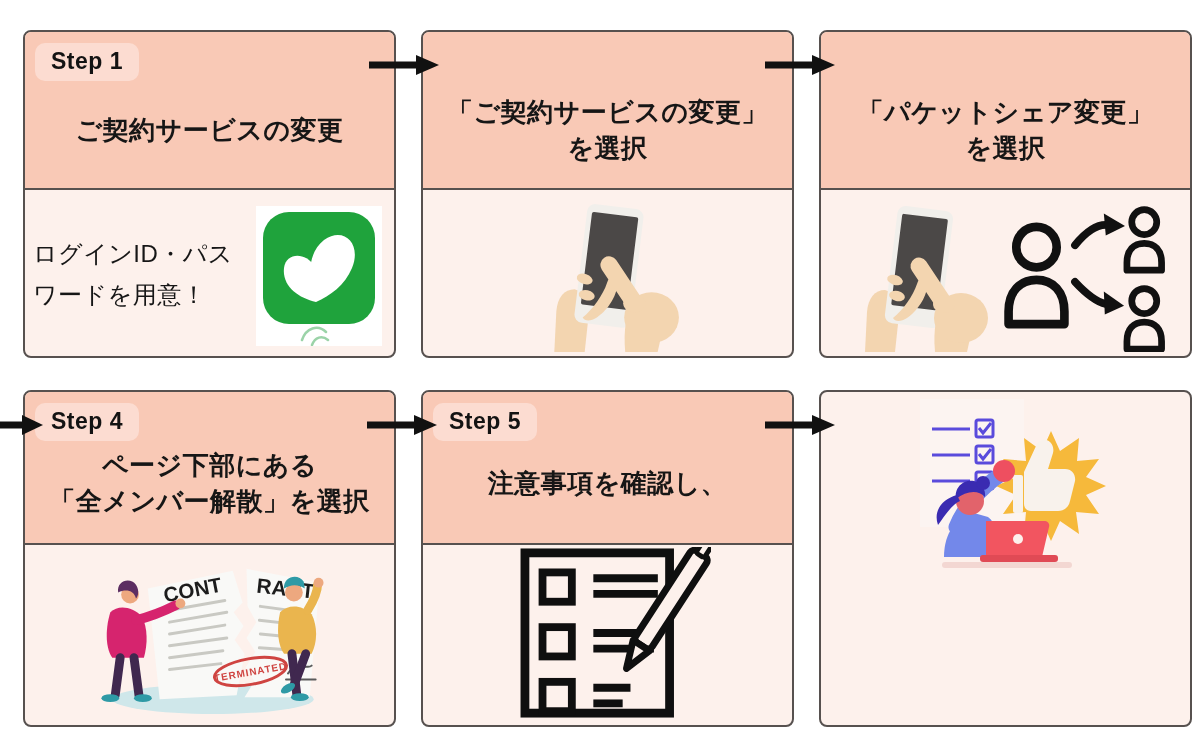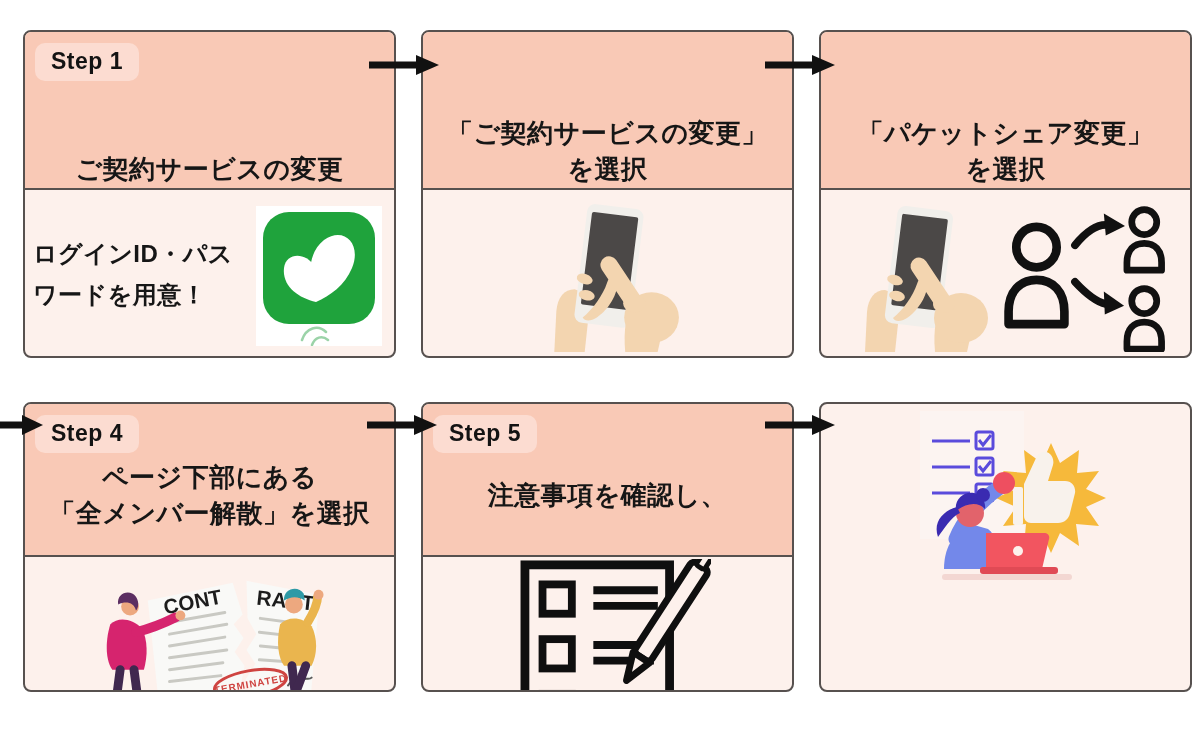--- a/index.html
+++ b/index.html
@@ -13,52 +13,52 @@
   }
   .card {
     position: absolute;
     width: 373px;
     border: 2px solid #57514f;
     border-radius: 8px;
     background: #fdf1ec;
     overflow: hidden;
   }
   .row1 { top: 30px; height: 328px; }
-  .row2 { top: 390px; height: 290px; margin-top: 12px; }
+  .row2 { top: 390px; height: 337px; }
   .col1 { left: 23px; }
   .col2 { left: 421px; }
   .col3 { left: 819px; }
   .card-header {
     position: relative;
     background: #f9c9b6;
     border-bottom: 2px solid #57514f;
     display: flex; flex-direction: column;
     justify-content: center; align-items: center;
   }
-  .row1 .card-header { height: 158px; padding-top: 41px; justify-content: flex-end; }
+  .row1 .card-header { height: 158px; padding-top: 41px; }
   .row2 .card-header { height: 153px; padding-top: 32px; }
   .step-badge {
     position: absolute;
     left: 10px; top: 11px;
     background: #fcdcd1;
     border-radius: 10px;
     padding: 5px 16px 6px 16px;
     font-weight: 700;
     font-size: 23px;
     letter-spacing: 0.5px;
     color: #131313;
   }
   .card-title { text-align: center; font-weight: 800; font-size: 26px; line-height: 1.38; letter-spacing: 0.5px; }
   .card-body { position: relative; width: 100%; height: calc(100% - 0px); }
   .row1 .card-body { height: 166px; }
   .row2 .card-body { height: 180px; }
 
   .login-note {
     position: absolute; left: 8px; top: 44px; width: 238px;
-    font-weight: 700; font-size: 24px; line-height: 1.7; letter-spacing: 0.5px;
+    font-weight: 400; font-size: 24px; line-height: 1.7; letter-spacing: 0.5px;
   }
   .app-icon-box {
     position: absolute; right: 12px; top: 16px;
     width: 126px; height: 140px; background: #ffffff;
   }
   .phone-wrap-center { position: absolute; left: 50%; transform: translateX(-50%); bottom: 0; }
   .phone-wrap-left { position: absolute; left: 22px; bottom: 0; }
   .share-wrap { position: absolute; right: 14px; top: 10px; }
   .center-illu { position: absolute; left: 50%; top: 50%; transform: translate(-50%,-50%); }
 

